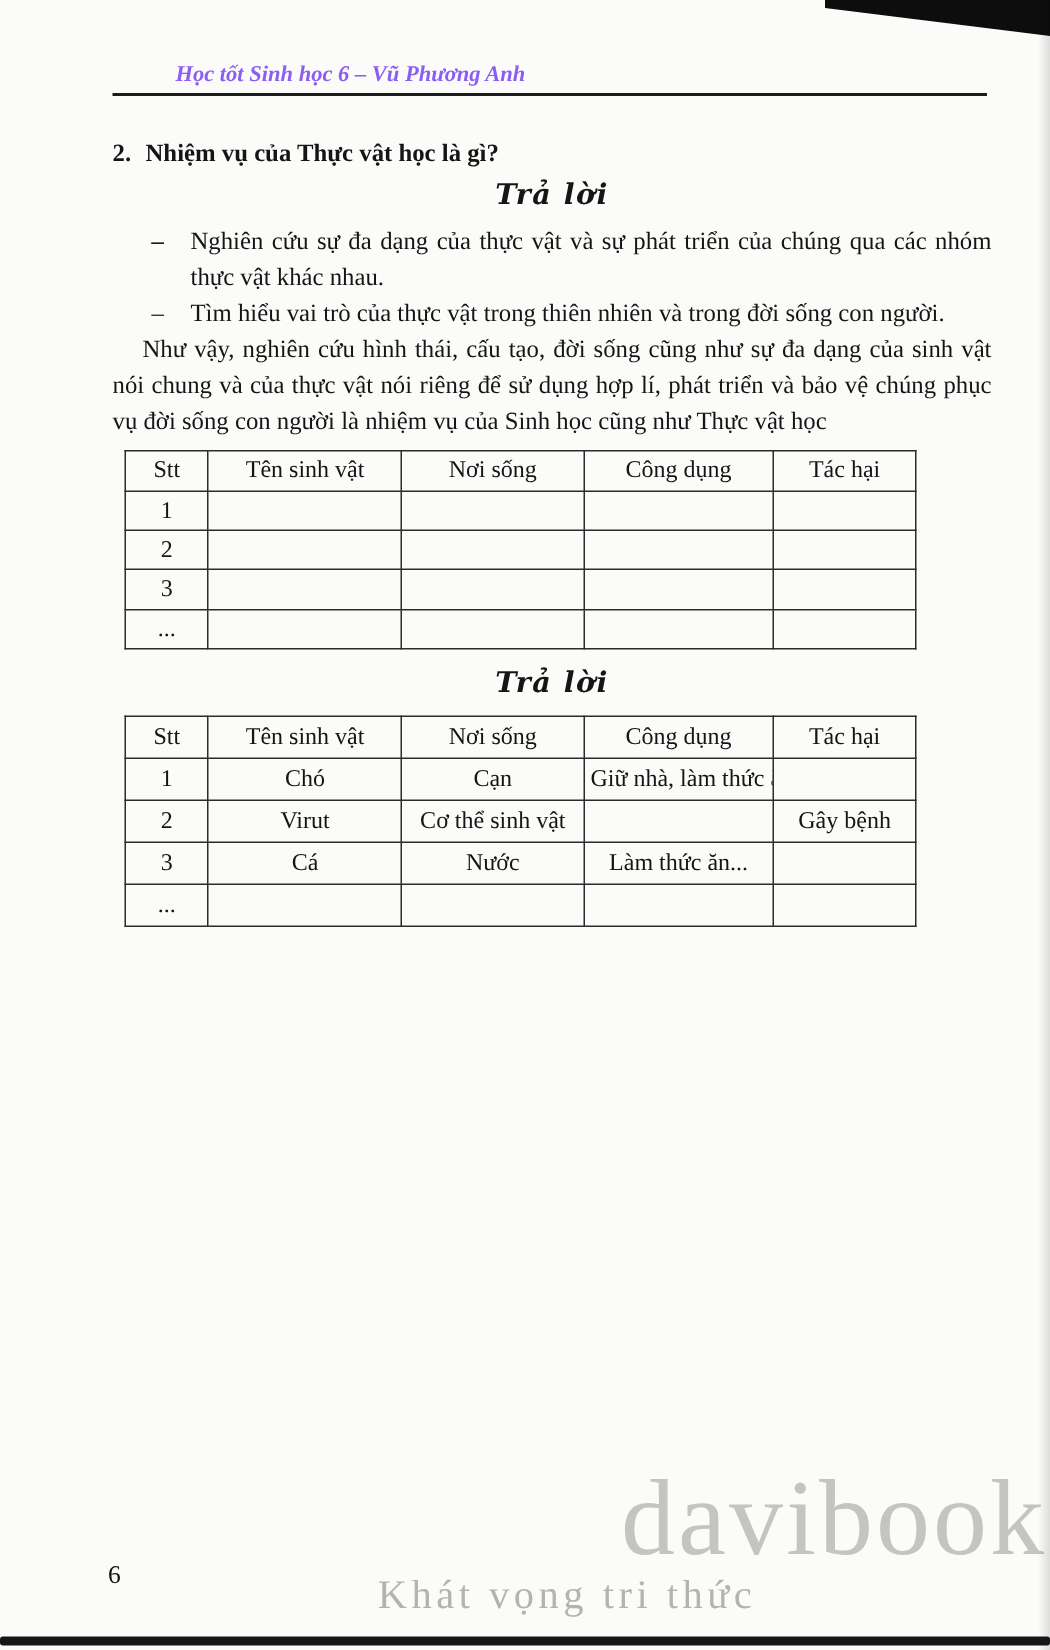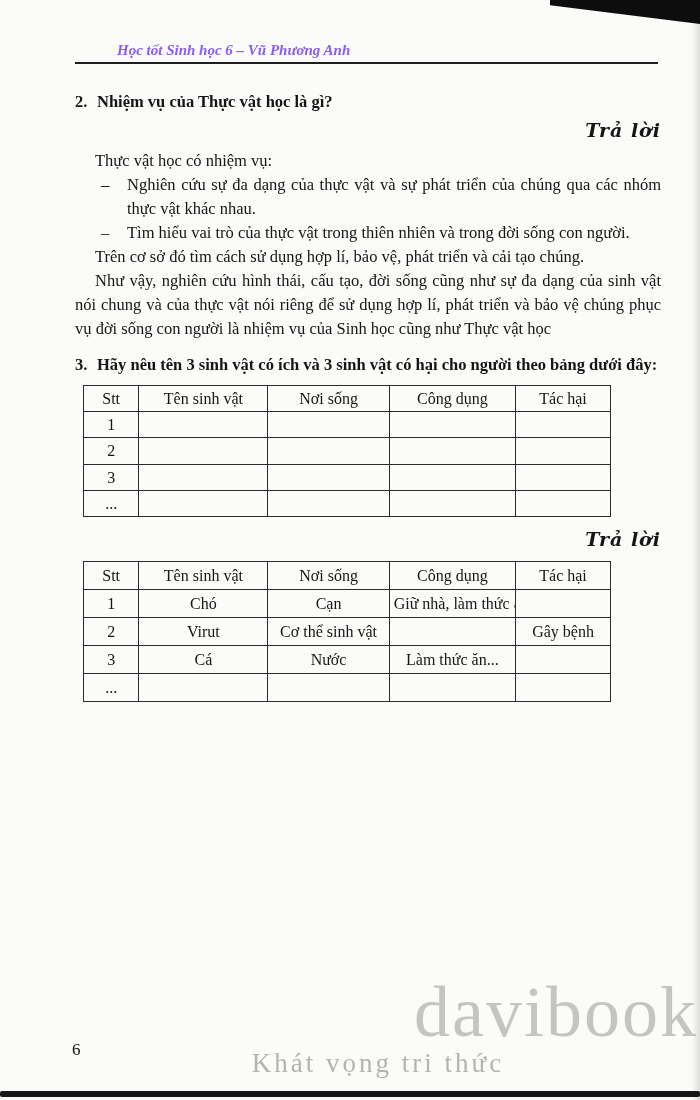--- a/index.html
+++ b/index.html
@@ -13,21 +13,21 @@
     font-style:italic;font-weight:600;font-size:15px;color:#8b5cf6;margin-left:41px;
   }
   .header-rule{position:absolute;left:75px;top:62px;width:583px;height:2px;background:#1c1c1c;}
   .content{
     position:absolute;left:75px;top:78px;width:586px;
     font-size:16.5px;line-height:1.46;
   }
   .qheading{font-weight:bold;padding-left:22px;text-align:justify;margin-top:12px;}
   .qheading .qnum{display:inline-block;width:22px;margin-left:-22px;}
   .answer-label{
-    text-align:right;font-family:"DejaVu Serif",serif;font-style:italic;font-weight:bold;
+    text-align:center;font-family:"DejaVu Serif",serif;font-style:italic;font-weight:bold;
     font-size:19px;letter-spacing:1px;margin:3px 0 4px;
   }
   .answer-label.mt{margin-top:9px;}
   .para{margin:0;text-align:justify;}
   .indent{text-indent:20px;}
   .bullet{position:relative;padding-left:52px;text-align:justify;}
   .bullet .dash{position:absolute;left:26px;}
   table.qtable{
     border-collapse:collapse;table-layout:fixed;
     width:528px;margin:7px 0 2px 8px;
@@ -68,40 +68,35 @@
   <div class="header-rule"></div>
 
   <div class="content">
 
     <div class="qheading">
       <span class="qnum">2.</span><span>Nhiệm vụ của Thực vật học là gì?</span>
     </div>
 
     <div class="answer-label">Trả lời</div>
 
-    <p class="para indent">Thực vật học có nhiệm vụ:</p>
 
     <div class="bullet">
       <span class="dash">–</span>
     </div>
     <div class="bullet">
       <span class="dash">–</span>
       <span>Nghiên cứu sự đa dạng của thực vật và sự phát triển của chúng qua các nhóm thực vật khác nhau.</span>
     </div>
     <div class="bullet">
       <span class="dash">–</span>
       <span>Tìm hiểu vai trò của thực vật trong thiên nhiên và trong đời sống con người.</span>
     </div>
 
-    <p class="para indent">Trên cơ sở đó tìm cách sử dụng hợp lí, bảo vệ, phát triển và cải tạo chúng.</p>
     <p class="para indent">Như vậy, nghiên cứu hình thái, cấu tạo, đời sống cũng như sự đa dạng của sinh vật nói chung và của thực vật nói riêng để sử dụng hợp lí, phát triển và bảo vệ chúng phục vụ đời sống con người là nhiệm vụ của Sinh học cũng như Thực vật học</p>
 
-    <div class="qheading">
-      <span class="qnum">3.</span><span>Hãy nêu tên 3 sinh vật có ích và 3 sinh vật có hại cho người theo bảng dưới đây:</span>
-    </div>
 
     <table class="qtable">
       <colgroup>
         <col style="width:10.5%">
           <col style="width:24.5%">
           <col style="width:23%">
           <col style="width:24%">
           <col style="width:18%">
       </colgroup>
       <thead>

